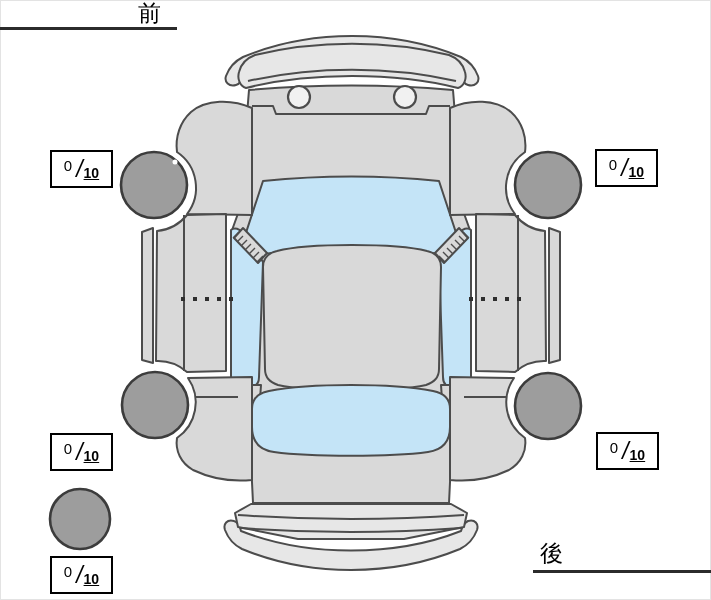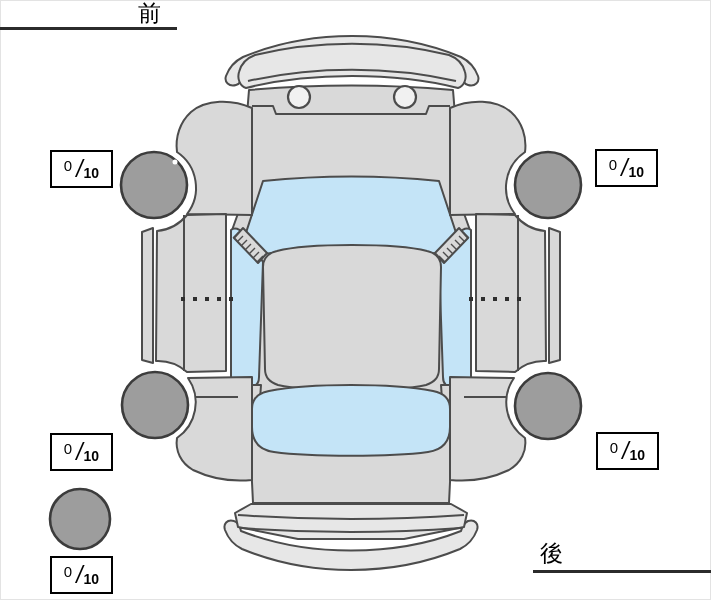--- a/index.html
+++ b/index.html
@@ -22,21 +22,21 @@
     letter-spacing:0;white-space:nowrap;
   }
   .underline{position:absolute;height:3px;background:var(--underline,#2b2b2b);}
   .score-box{
     position:absolute;width:63px;height:38px;border:2px solid var(--box-border,#000);
     background:#fff;display:flex;align-items:center;justify-content:center;
     box-sizing:border-box;color:#000;
   }
   .sv{font-size:15px;transform:translateY(-4px);margin-right:4px;}
   .ss{font-size:23px;font-style:italic;margin-right:1px;}
-  .sd{font-size:14px;font-weight:700;transform:translateY(4px);}
+  .sd{font-size:14px;font-weight:700;transform:translateY(4px);text-decoration:underline;}
 </style>
 </head>
 <body>
 
 <div id="stage">
 
   <svg class="car" viewBox="0 0 711 600">
 
     <path class="bodylight" d="M236,85 C229,87 224,82 226,76 C229,68 235,61 243,57 C310,29 394,29 461,57 C469,61 475,68 478,76 C480,82 475,87 468,85 C464,84 462,80 461,76 C395,49 309,49 243,76 C242,80 240,84 236,85 Z"></path>
 

